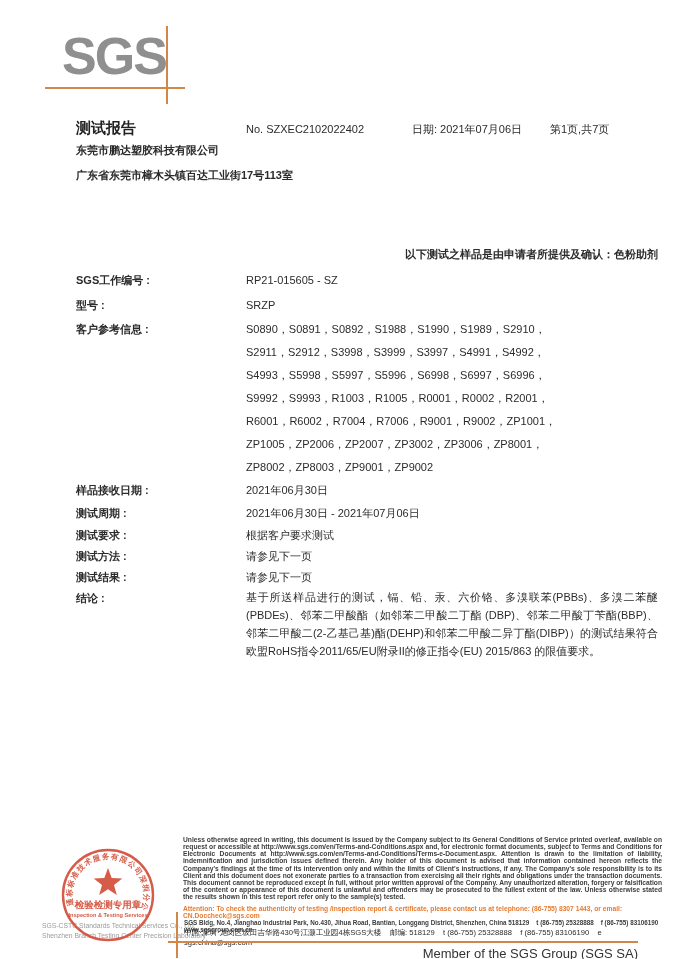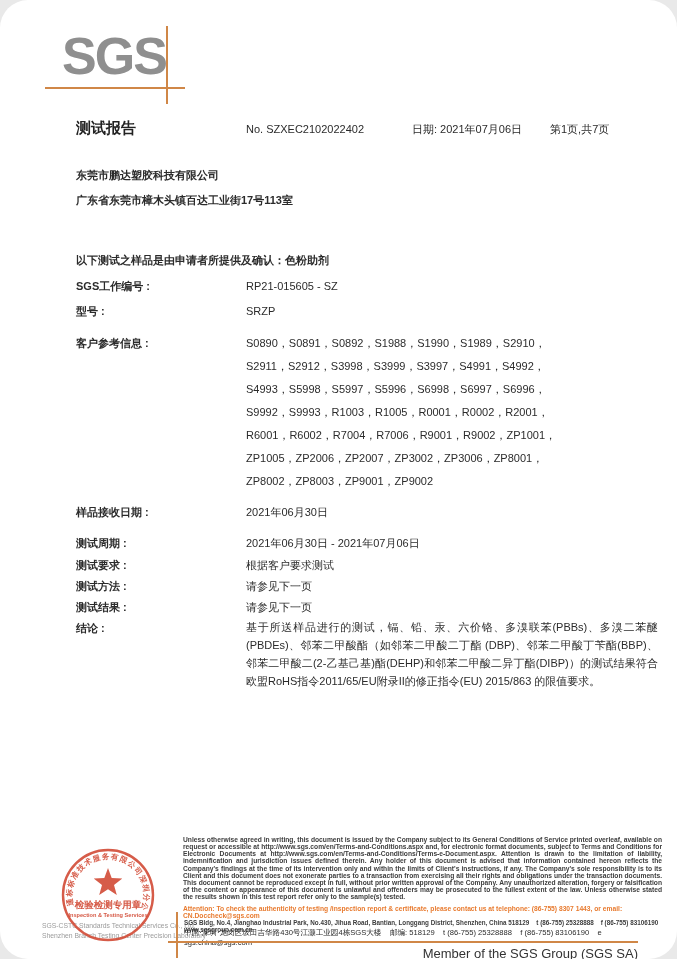--- a/index.html
+++ b/index.html
@@ -4,44 +4,43 @@
 <style>
   html,body{margin:0;padding:0;background:#e9e9e9;}
   .page{
     position:relative;
     width:677px;height:959px;
     margin:0 auto;
     background:#ffffff;
     font-family:"Liberation Sans", sans-serif;
     color:#2b2b2b;
     overflow:hidden;
-    border-radius:28px;
   }
   
   .logo-text{
     position:absolute;left:62px;top:30px;
     font-size:52px;font-weight:700;letter-spacing:-2px;
     color:#8f8f8f;line-height:1;
   }
   .logo-hline{position:absolute;left:45px;top:87px;width:140px;height:2px;background:#d08747;}
   .logo-vline{position:absolute;left:166px;top:26px;width:2px;height:78px;background:#d08747;}
   
   .content{position:absolute;left:76px;top:119px;width:582px;font-size:11px;}
   .header-row{display:flex;align-items:baseline;}
   .hdr-title{width:170px;font-size:15px;font-weight:700;color:#222;}
   .hdr-no{width:166px;}
   .hdr-date{width:138px;}
   .hdr-page{flex:1;}
-  .applicant{margin-top:25px;line-height:25px;font-weight:700;}
-  .intro{margin-top:35px;line-height:25px;font-weight:700;}
+  .applicant{line-height:25px;font-weight:700;}
+  .intro{margin-top:54px;line-height:25px;font-weight:700;text-align:right;}
   .fields{margin-top:1px;}
   .row{display:flex;line-height:25px;}
   .row .lbl{width:170px;font-weight:700;flex:none;}
   .row .val{flex:1;}
-  .row.tight{line-height:23px;margin-top:8px;}
+  .row.tight{line-height:23px;}
   .row.tighter{line-height:21px;}
   .ref-line{line-height:23px;}
   .row.conclusion .val{line-height:18px;text-align:justify;}
   
   .gray-co{position:absolute;left:42px;color:#9b9b9b;font-size:6.8px;line-height:10px;white-space:nowrap;}
   .stamp{position:absolute;left:48px;top:843px;}
   
   .legal{
     position:absolute;left:183px;top:836px;width:479px;
     font-size:6.7px;line-height:7.15px;color:#3d3d3d;

